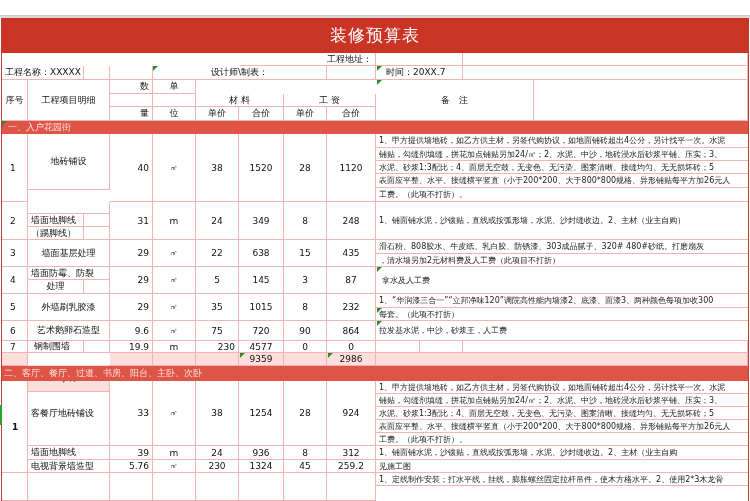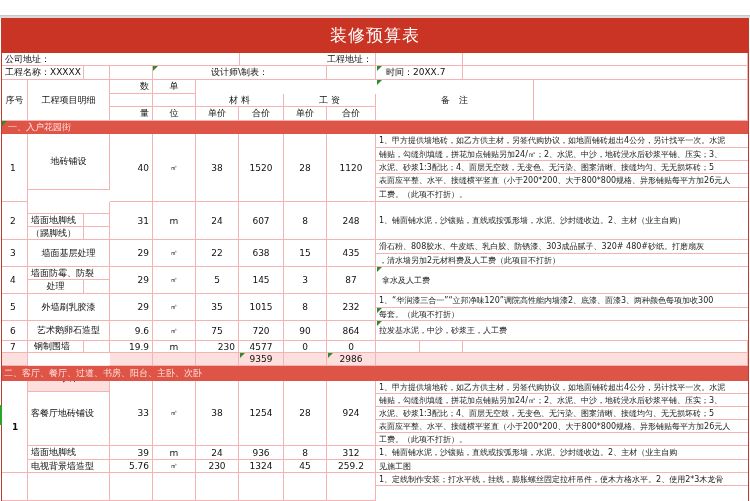--- a/index.html
+++ b/index.html
@@ -20,21 +20,20 @@
   .leftmark { position: absolute; left: 0; top: 405px; width: 2px; height: 20px; background: #2aa52a; }
 </style>
 </head>
 <body>
 
 <div class="gridtop"></div>
 
 <div class="sheet">
   <div class="title">装修预算表</div>
 
-  <div class="cell l" style="left:0;top:35px;width:238px;height:13px;">公司地址：</div>
   <div class="cell r" style="left:238px;top:35px;width:136px;height:13px;">工程地址：</div>
   <div class="cell" style="left:374px;top:35px;width:87px;height:13px;"></div>
   <div class="cell" style="left:461px;top:35px;width:285px;height:13px;"></div>
 
   <div class="cell l" style="left:0;top:48px;width:82px;height:14px;">工程名称：XXXXX</div>
   <div class="cell" style="left:82px;top:48px;width:26px;height:14px;"></div>
   <div class="cell" style="left:108px;top:48px;width:43px;height:14px;"></div>
   <div class="cell c" style="left:151px;top:48px;width:174px;height:14px;">设计师\制表：</div>
   <div class="tri" style="left:151px;top:48px;"></div>
   <div class="cell" style="left:325px;top:48px;width:49px;height:14px;"></div>
@@ -81,21 +80,21 @@
 
   <div class="cell l" style="left:0;top:184px;width:26px;height:38px;padding-left:8px;">2</div>
   <div class="cell" style="left:26px;top:184px;width:82px;height:12px;"></div>
   <div class="cell l" style="left:26px;top:196px;width:56px;height:13px;">墙面地脚线</div>
   <div class="cell" style="left:82px;top:196px;width:26px;height:13px;"></div>
   <div class="cell l" style="left:26px;top:209px;width:56px;height:13px;">（踢脚线）</div>
   <div class="cell" style="left:82px;top:209px;width:26px;height:13px;"></div>
   <div class="cell r" style="left:108px;top:184px;width:43px;height:38px;">31</div>
   <div class="cell c" style="left:151px;top:184px;width:43px;height:38px;">m</div>
   <div class="cell c" style="left:194px;top:184px;width:43px;height:38px;">24</div>
-  <div class="cell c" style="left:237px;top:184px;width:45px;height:38px;">607</div>
+  <div class="cell c" style="left:237px;top:184px;width:45px;height:38px;">349</div>
   <div class="cell c" style="left:282px;top:184px;width:43px;height:38px;">8</div>
   <div class="cell c" style="left:325px;top:184px;width:49px;height:38px;">248</div>
   <div class="rem" style="top:184px;height:38px;">
     <div class="rem-line" style="height:38px;">1、铺面铺水泥，沙镶贴，直线或按弧形墙，水泥、沙封缝收边。2、主材（业主自购）</div>
   </div>
 
   <div class="cell l" style="left:0;top:222px;width:26px;height:27px;padding-left:8px;">3</div>
   <div class="cell c" style="left:26px;top:222px;width:82px;height:27px;">墙面基层处理</div>
   <div class="cell r" style="left:108px;top:222px;width:43px;height:27px;">29</div>
   <div class="cell c" style="left:151px;top:222px;width:43px;height:27px;font-size:7px;">㎡</div>

